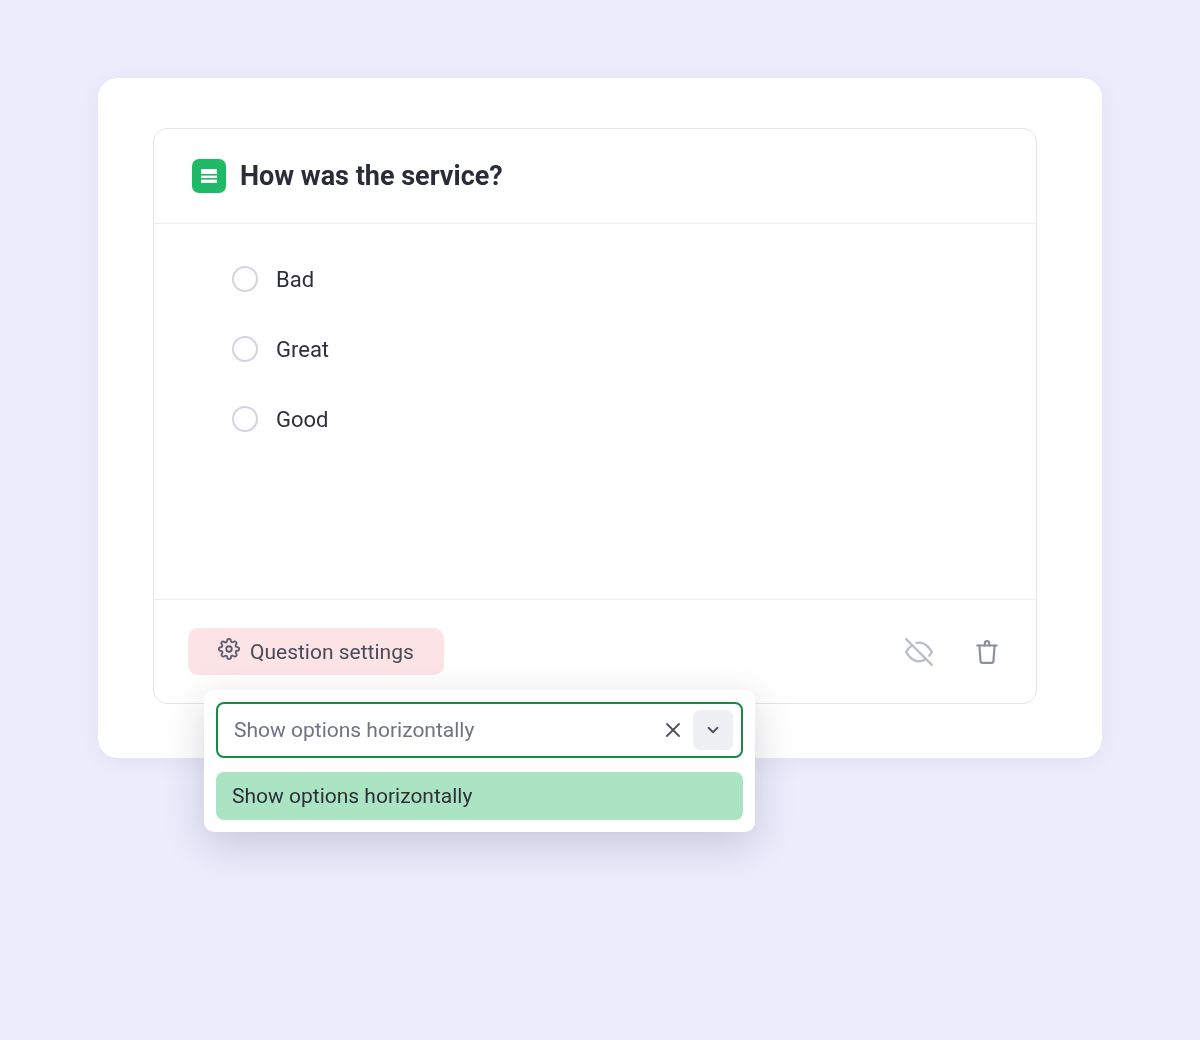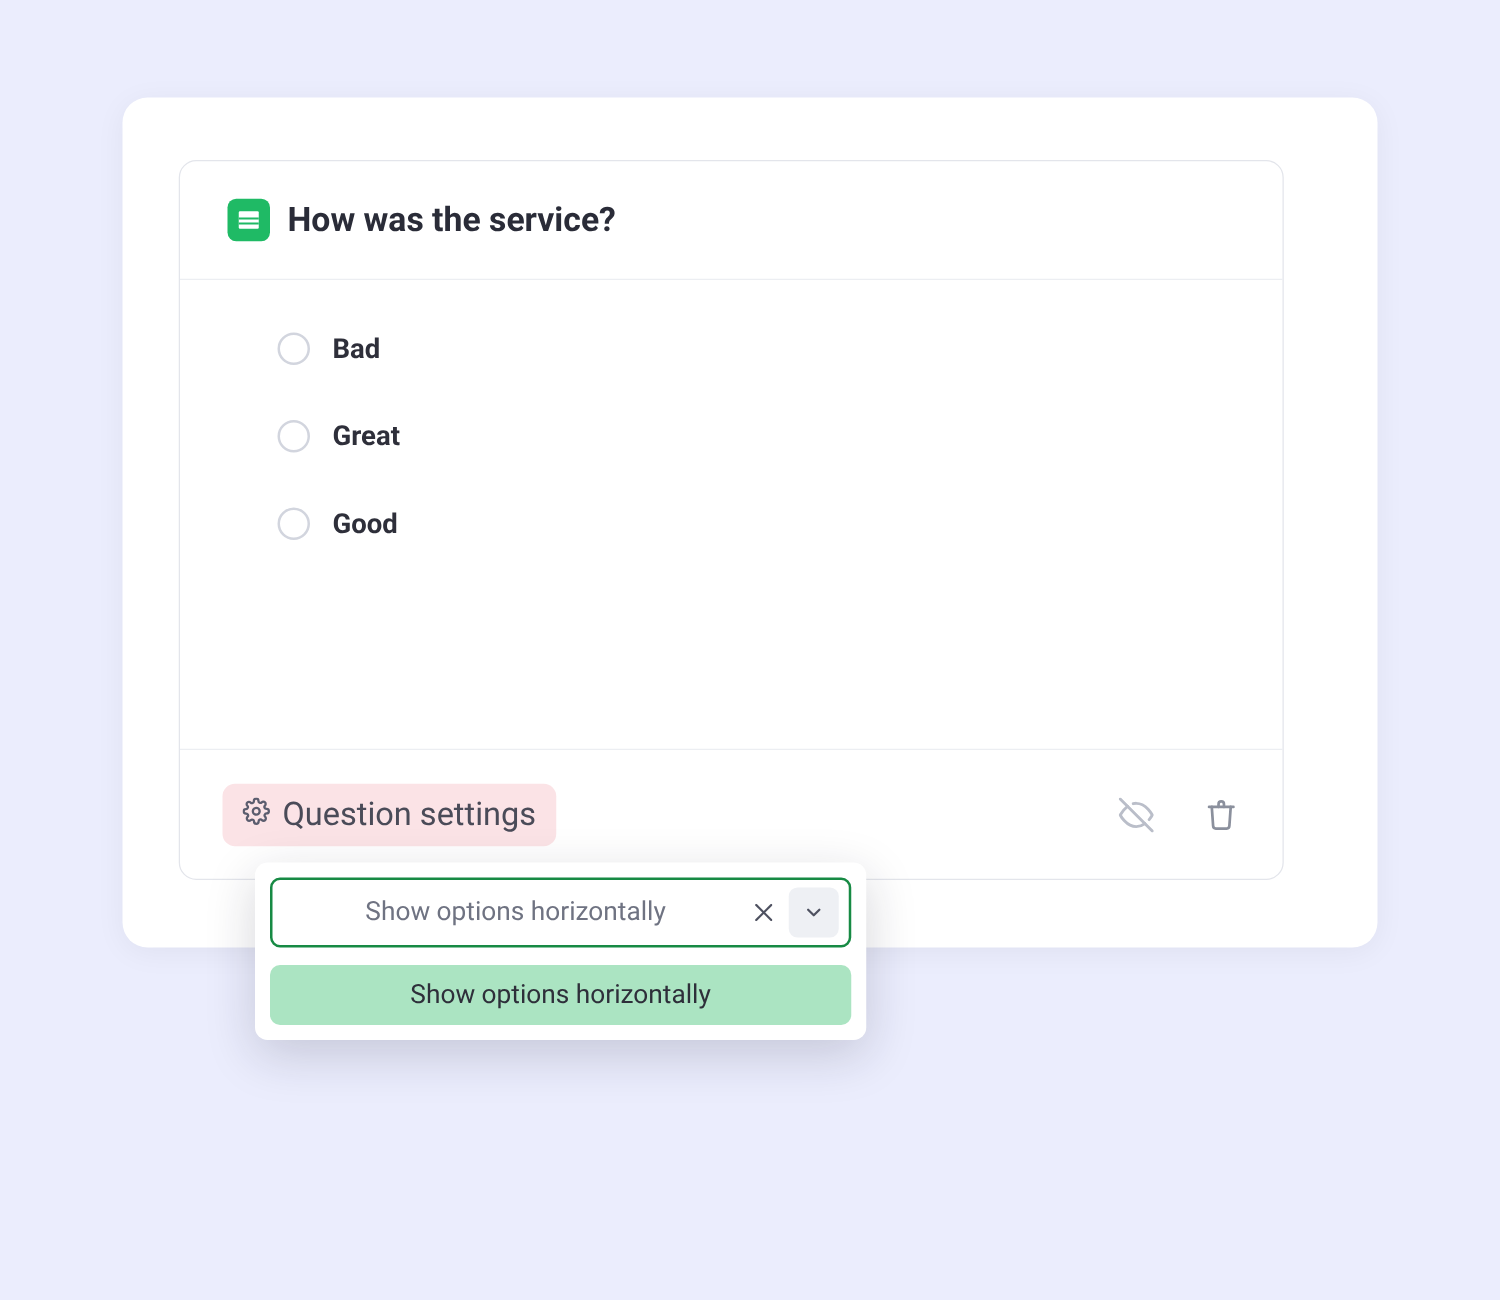--- a/index.html
+++ b/index.html
@@ -16,21 +16,21 @@
       left: 98px;
       top: 78px;
       width: 1004px;
       height: 680px;
       background: #ffffff;
       border-radius: 20px;
       box-shadow: 0 4px 24px rgba(0,0,0,0.05);
     }
     .question-card {
       position: absolute;
-      left: 45px;
+      left: 55px;
       top: 50px;
       width: 884px;
       height: 576px;
       border: 1px solid #e3e5eb;
       border-radius: 14px;
       background: #fff;
     }
     .q-header {
       display: flex;
       align-items: center;
@@ -48,21 +48,20 @@
       justify-content: center;
       flex-shrink: 0;
     }
     .q-title {
       font-size: 27px;
       font-weight: 700;
       color: #2a2c38;
     }
     .options-area {
       padding: 42px 78px 20px;
-      font-weight: bold;
     }
     .radio-row {
       display: flex;
       align-items: center;
       gap: 18px;
       margin-bottom: 44px;
       cursor: pointer;
     }
     .radio-circle {
       width: 26px;
@@ -85,23 +84,23 @@
       border-top: 1px solid #eceef2;
       display: flex;
       align-items: center;
       padding: 0 34px;
       gap: 28px;
     }
     .pill {
       display: flex;
       align-items: center;
       gap: 10px;
-      padding: 10px 16px;
+      padding: 10px 30px;
       border-radius: 10px;
-      font-size: 26px;
+      font-size: 21px;
       cursor: pointer;
     }
     .pill-pink {
       background: #fbe3e6;
       color: #4a4b58;
     }
     .pill-plain {
       color: #4a4b58;
     }
     .spacer { flex: 1; }
@@ -111,26 +110,25 @@
       display: flex;
       align-items: center;
       justify-content: center;
       cursor: pointer;
       color: #9aa0ad;
     }
     .dropdown-panel {
       position: absolute;
       left: 204px;
       top: 690px;
-      width: 489px;
+      width: 551px;
       background: #fff;
       border-radius: 10px;
       box-shadow: 0 12px 40px rgba(30,30,50,0.18);
       padding: 12px;
-      text-align: center;
     }
     .combo {
       display: flex;
       align-items: center;
       border: 2px solid #178a44;
       border-radius: 8px;
       height: 56px;
       padding: 0 8px 0 16px;
       gap: 8px;
     }

